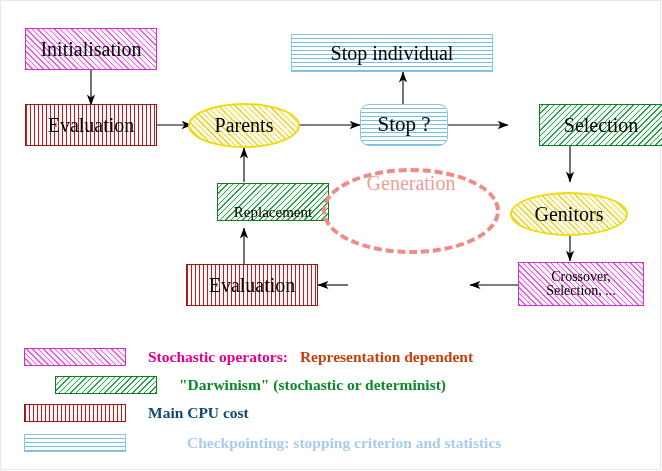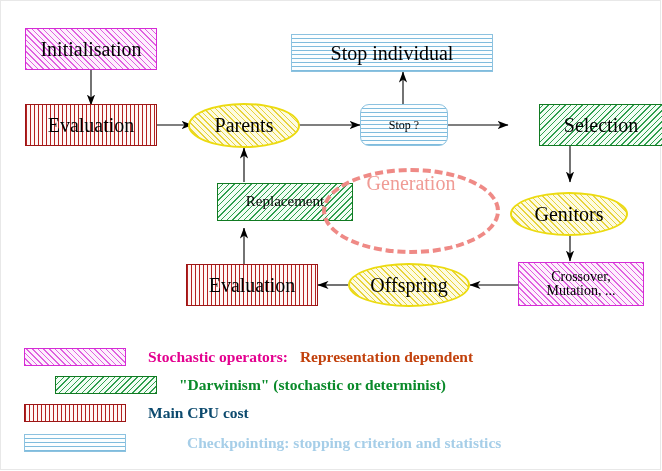--- a/index.html
+++ b/index.html
@@ -114,49 +114,46 @@
 
   <div class="node hatch-red" style="left:25px;top:104px;width:132px;height:42px;">
     <span class="lbl" style="font-size:20px;">Evaluation</span>
   </div>
 
   <div class="node hatch-yellow-ellipse" style="left:188px;top:103px;width:112px;height:45px;">
     <span class="lbl" style="font-size:20px;">Parents</span>
   </div>
 
   <div class="node hatch-blue rounded" style="left:360px;top:104px;width:88px;height:42px;">
-    <span class="lbl" style="font-size:12px;">Stop ?</span>
+    <span class="lbl" style="font-size:21px;">Stop ?</span>
   </div>
 
   <div class="node hatch-blue" style="left:291px;top:34px;width:202px;height:38px;">
     <span class="lbl" style="font-size:20px;">Stop individual</span>
   </div>
 
   <div class="node hatch-green" style="left:508px;top:104px;width:124px;height:42px;">
     <span class="lbl" style="font-size:20px;">Selection</span>
   </div>
 
   <div class="node hatch-yellow-ellipse" style="left:510px;top:192px;width:118px;height:44px;">
     <span class="lbl" style="font-size:20px;">Genitors</span>
   </div>
 
   <div class="node hatch-magenta" style="left:518px;top:262px;width:126px;height:44px;flex-direction:column;">
     <span class="lbl" style="font-size:14px;">Crossover,</span>
-    <span class="lbl" style="font-size:14px;">Mutation, ...</span>
+    <span class="lbl" style="font-size:14px;">Selection, ...</span>
   </div>
 
-  <div class="node hatch-yellow-ellipse" style="left:348px;top:263px;width:122px;height:44px;">
-    <span class="lbl" style="font-size:20px;">Offspring</span>
-  </div>
 
   <div class="node hatch-red" style="left:186px;top:264px;width:132px;height:42px;">
     <span class="lbl" style="font-size:20px;">Evaluation</span>
   </div>
 
-  <div class="node hatch-green" style="left:186px;top:183px;width:136px;height:38px;">
+  <div class="node hatch-green" style="left:186px;top:183px;width:112px;height:38px;align-items:flex-end;">
     <span class="lbl" style="font-size:15px;">Replacement</span>
   </div>
 
   <div class="gen-ellipse" style="left:322px;top:168px;width:178px;height:86px;">
     <span class="lbl" style="font-size:20px;">Generation</span>
   </div>
 
   <div id="legend">
 
     <div class="lg-row" style="top:6px;">

